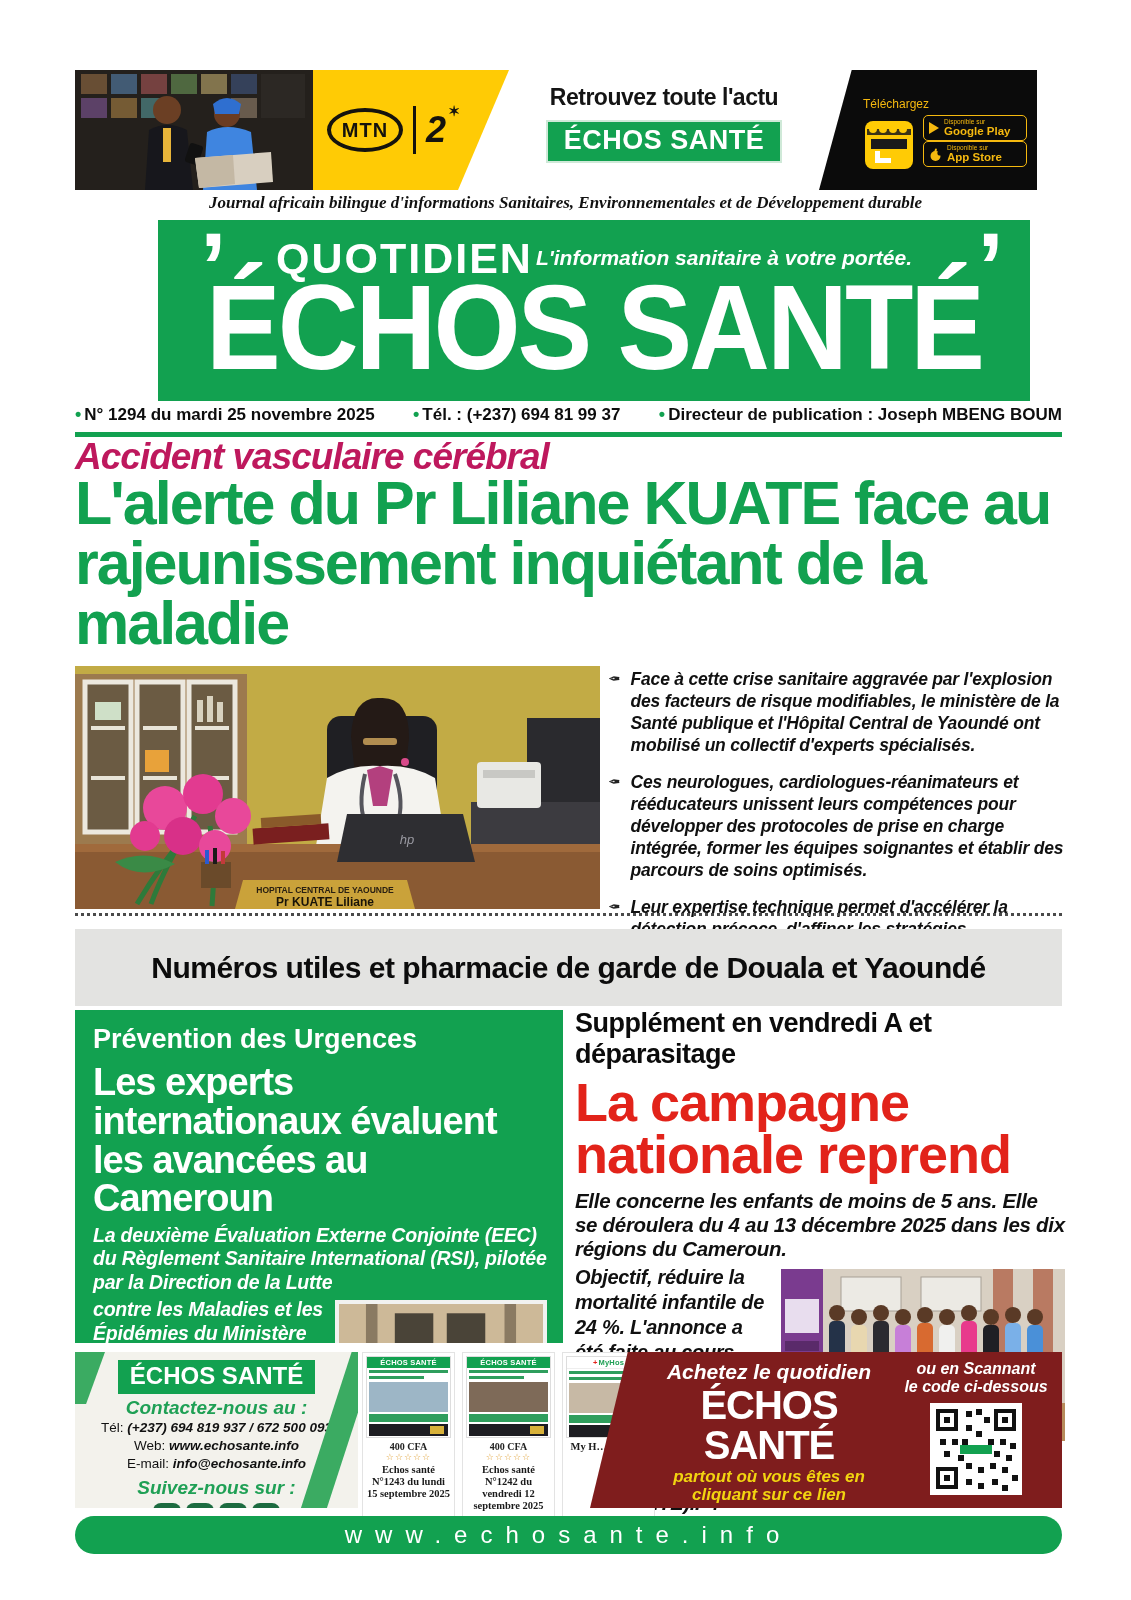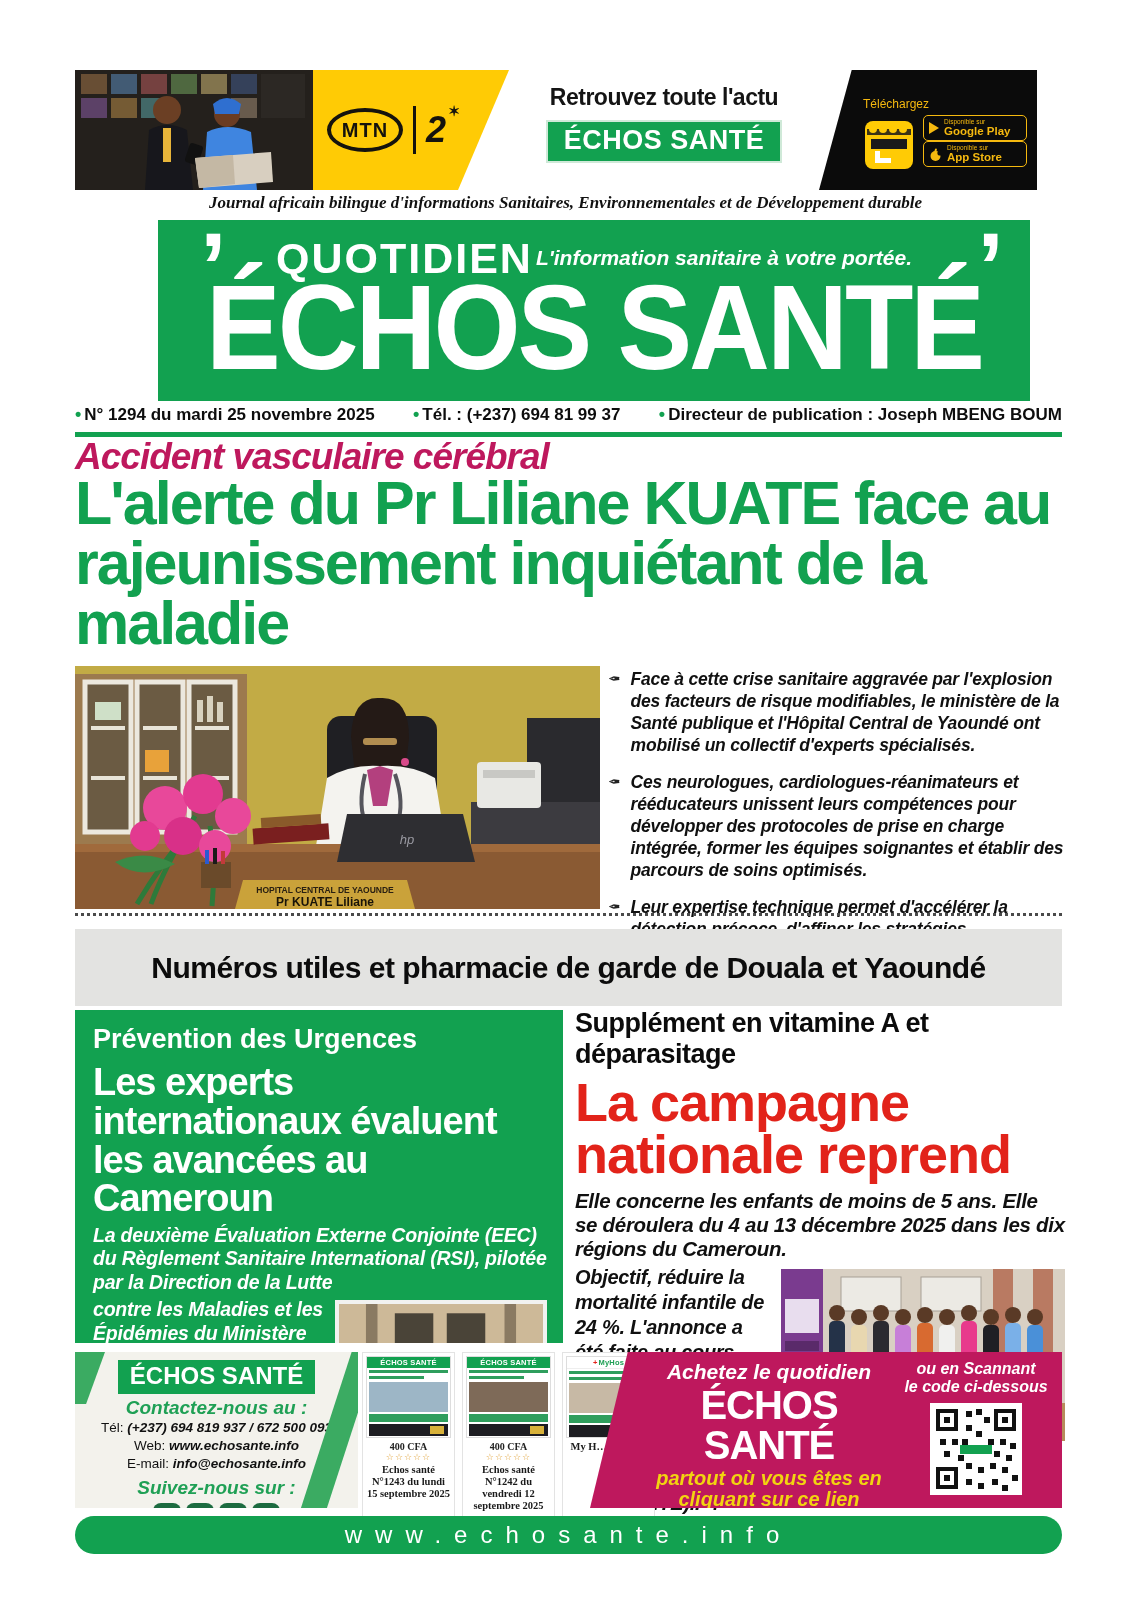--- a/index.html
+++ b/index.html
@@ -114,26 +114,26 @@
   .cv-img { height:30px; margin:2px 2px 0; background:#9db6c6; }
   .cv-img.b { background:#7e6a58; }
   .cv-img.c { background:#c7b9a5; }
   .cv-strip { height:8px; margin:2px 2px 0; background:#2f9e5d; }
   .cv-dark { height:12px; margin:2px 2px 0; background:#1d1d22; position:relative; }
   .cv-dark::after { content:""; position:absolute; right:4px; top:2px; width:14px; height:8px; background:#d8b23a; }
   .t-price { font-family:"Liberation Serif", serif; font-weight:700; font-size:10px; color:#222; margin-top:3px; }
   .t-stars { font-family:"DejaVu Sans", sans-serif; color:#e0a33c; font-size:9px; letter-spacing:1px; }
   .t-cap { font-family:"Liberation Serif", serif; font-weight:700; font-size:10.5px; color:#1a1a1a; line-height:1.15; margin-top:2px; }
 
-  .promobox { position:absolute; left:515px; top:0; width:472px; height:156px; background:#be185d; color:#fff;
+  .promobox { position:absolute; left:515px; top:0; width:472px; height:156px; background:#7f1d1d; color:#fff;
               clip-path:polygon(8% 0,100% 0,100% 100%,0 100%); display:flex; }
   .pb-left { width:300px; padding:8px 0 0 58px; text-align:center; }
   .pb-line1 { font-style:italic; font-weight:700; font-size:21px; }
   .pb-brand { font-weight:800; font-size:40px; letter-spacing:-1px; line-height:1; margin-top:1px; }
-  .pb-line2 { color:#f2d410; font-style:italic; font-weight:700; font-size:20px; line-height:1.05; margin-top:3px; }
+  .pb-line2 { color:#f2d410; font-style:italic; font-weight:700; font-size:17px; line-height:1.05; margin-top:3px; }
   .urlbar { margin-top:7px; margin-left:-18px; width:300px; height:40px; background:#fff; border-radius:20px; display:flex; overflow:hidden; }
   .urlbar .url { flex:1; display:flex; align-items:center; padding-left:16px; color:#222; font-size:19px; letter-spacing:-0.5px; }
   .urlbar .go { width:66px; background:#3b3b3b; border-top-right-radius:20px; border-bottom-right-radius:20px;
                 display:flex; align-items:center; justify-content:center; }
   .pb-right { flex:1; text-align:center; padding-top:8px; }
   .pb-scan { font-style:italic; font-weight:700; font-size:16px; line-height:1.15; }
   .qr { width:92px; height:92px; background:#fff; margin:6px auto 0; }
 
   .bottombar { position:absolute; left:75px; top:1516px; width:987px; height:38px; background:#12A150; border-radius:19px;
                color:#fff; display:flex; align-items:center; justify-content:center; font-size:24px; letter-spacing:13px; }
@@ -351,21 +351,21 @@
           <circle cx="176" cy="50" r="7" fill="#5a3a26"></circle>
             <rect x="169" y="57" width="14" height="38" rx="4" fill="#e9e4da"></rect>
           <circle cx="194" cy="52" r="7" fill="#5a3a26"></circle>
             <rect x="187" y="59" width="14" height="36" rx="4" fill="#243248"></rect>
         </g>
       </svg>
     </div>
   </div>
 
   <div class="rightcol">
-    <div class="rc-kicker">Supplément en vitamine A et déparasitage</div>
+    <div class="rc-kicker">Supplément en vendredi A et déparasitage</div>
     <div class="rc-headline">La campagne nationale reprend</div>
     <p class="rc-lead">Elle concerne les enfants de moins de 5 ans. Elle se déroulera du 4 au 13 décembre 2025 dans les dix régions du Cameroun.</p>
     <div class="rc-row">
       <p class="rc-body">Objectif, réduire la mortalité infantile de 24 %. L'annonce a été faite au cours d'un café média organisé à Yaoundé, par la Direction de la promotion de la santé (MINSANTE).P4</p>
       <svg class="rc-photo" viewBox="0 0 284 172" preserveAspectRatio="none">
         <rect width="284" height="172" fill="#d9d0c3"></rect>
         <rect x="212" y="0" width="20" height="120" fill="#b97a62"></rect>
           <rect x="252" y="0" width="20" height="120" fill="#b97a62"></rect>
         <rect x="60" y="8" width="60" height="34" fill="#eceae4" stroke="#a8a096"></rect>
           <rect x="140" y="8" width="60" height="34" fill="#eceae4" stroke="#a8a096"></rect>

